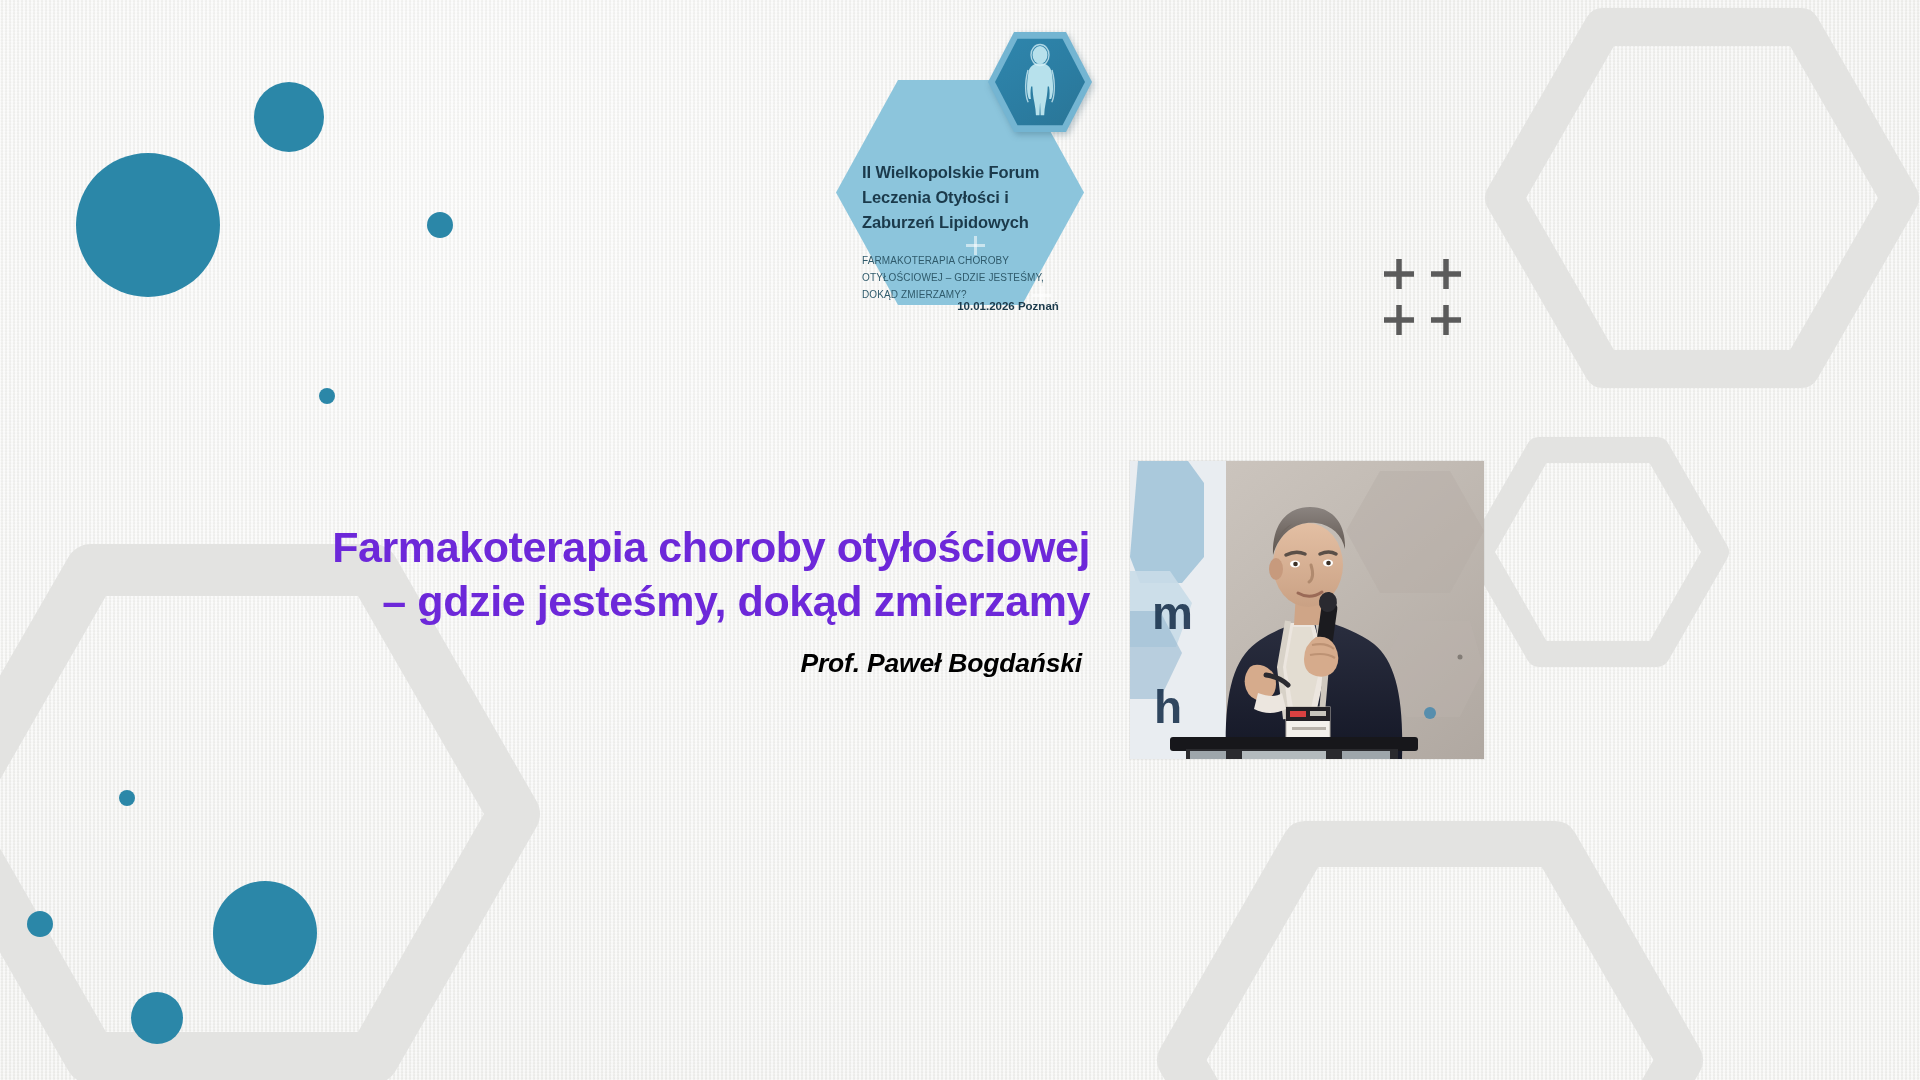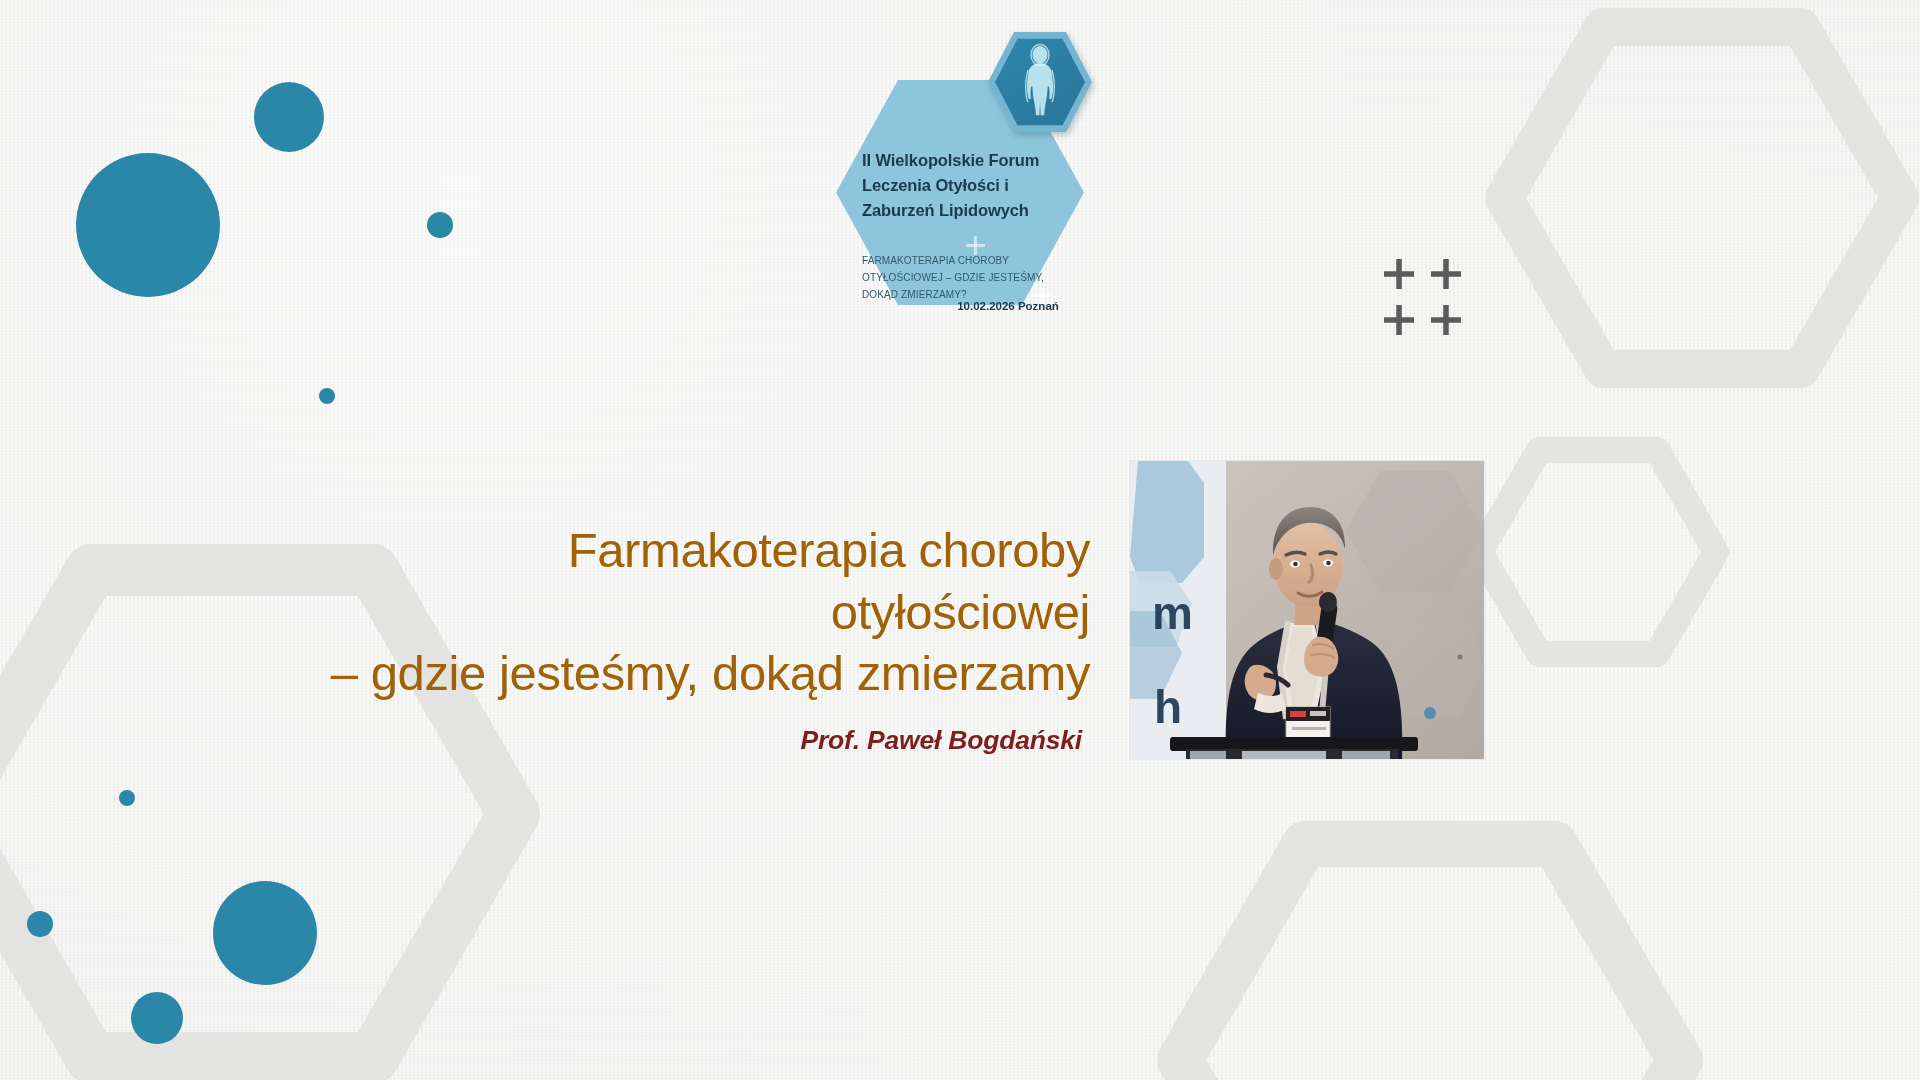--- a/index.html
+++ b/index.html
@@ -97,21 +97,21 @@
 
   #logo-text-block {
     position: absolute;
     left: 0; top: 50px;
     width: 248px; height: 225px;
     z-index: 4;
   }
   .logo-title {
     position: absolute;
     left: 26px;
-    top: 68px;
+    top: 80px;
     width: 210px;
     font-size: 16.5px;
     font-weight: bold;
     line-height: 1.52;
     color: #1b3a4b;
     letter-spacing: -0.1px;
   }
   .logo-subtitle {
     position: absolute;
     left: 26px;
@@ -138,34 +138,34 @@
   
   #title-block {
     position: absolute;
     left: 300px;
     top: 520px;
     width: 790px;
     z-index: 6;
     text-align: right;
   }
   #slide-title {
-    font-size: 49px;
-    font-weight: 400;
+    font-size: 43px;
+    font-weight: 700;
     line-height: 1.26;
-    color: #a16207;
+    color: #6d28d9;
     letter-spacing: -0.4px;
     white-space: pre-line;
   }
   #slide-presenter {
     margin-top: 20px;
     margin-right: 8px;
     font-size: 26.5px;
     font-style: italic;
     font-weight: bold;
-    color: #7f1d1d;
+    color: #000000;
     letter-spacing: -0.2px;
   }
 
   
   #speaker-photo {
     position: absolute;
     left: 1130px;
     top: 461px;
     width: 354px;
     height: 298px;
@@ -238,21 +238,21 @@
 
   <div class="logo-cross" style="left:130px; top:206px; width:19px; height:19px;"></div>
   <div class="logo-cross" style="left:196px; top:256px; width:19px; height:19px;"></div>
 
   <div id="logo-text-block">
     <div class="logo-title">II Wielkopolskie Forum
 Leczenia Otyłości
 i Zaburzeń Lipidowych</div>
     <div class="logo-subtitle">FARMAKOTERAPIA CHOROBY OTYŁOŚCIOWEJ
 – GDZIE JESTEŚMY, DOKĄD ZMIERZAMY?</div>
-    <div class="logo-date">10.02.2026
+    <div class="logo-date">10.01.2026
 Poznań</div>
   </div>
 
   <div class="logo-badge">
     <div class="logo-badge-outer"></div>
     <div class="logo-badge-inner"></div>
     <svg viewBox="0 0 104 104" xmlns="http://www.w3.org/2000/svg">
       <g fill="#bfe7f0" opacity="0.95">
 
         <ellipse cx="52" cy="25" rx="7.5" ry="9"></ellipse>

